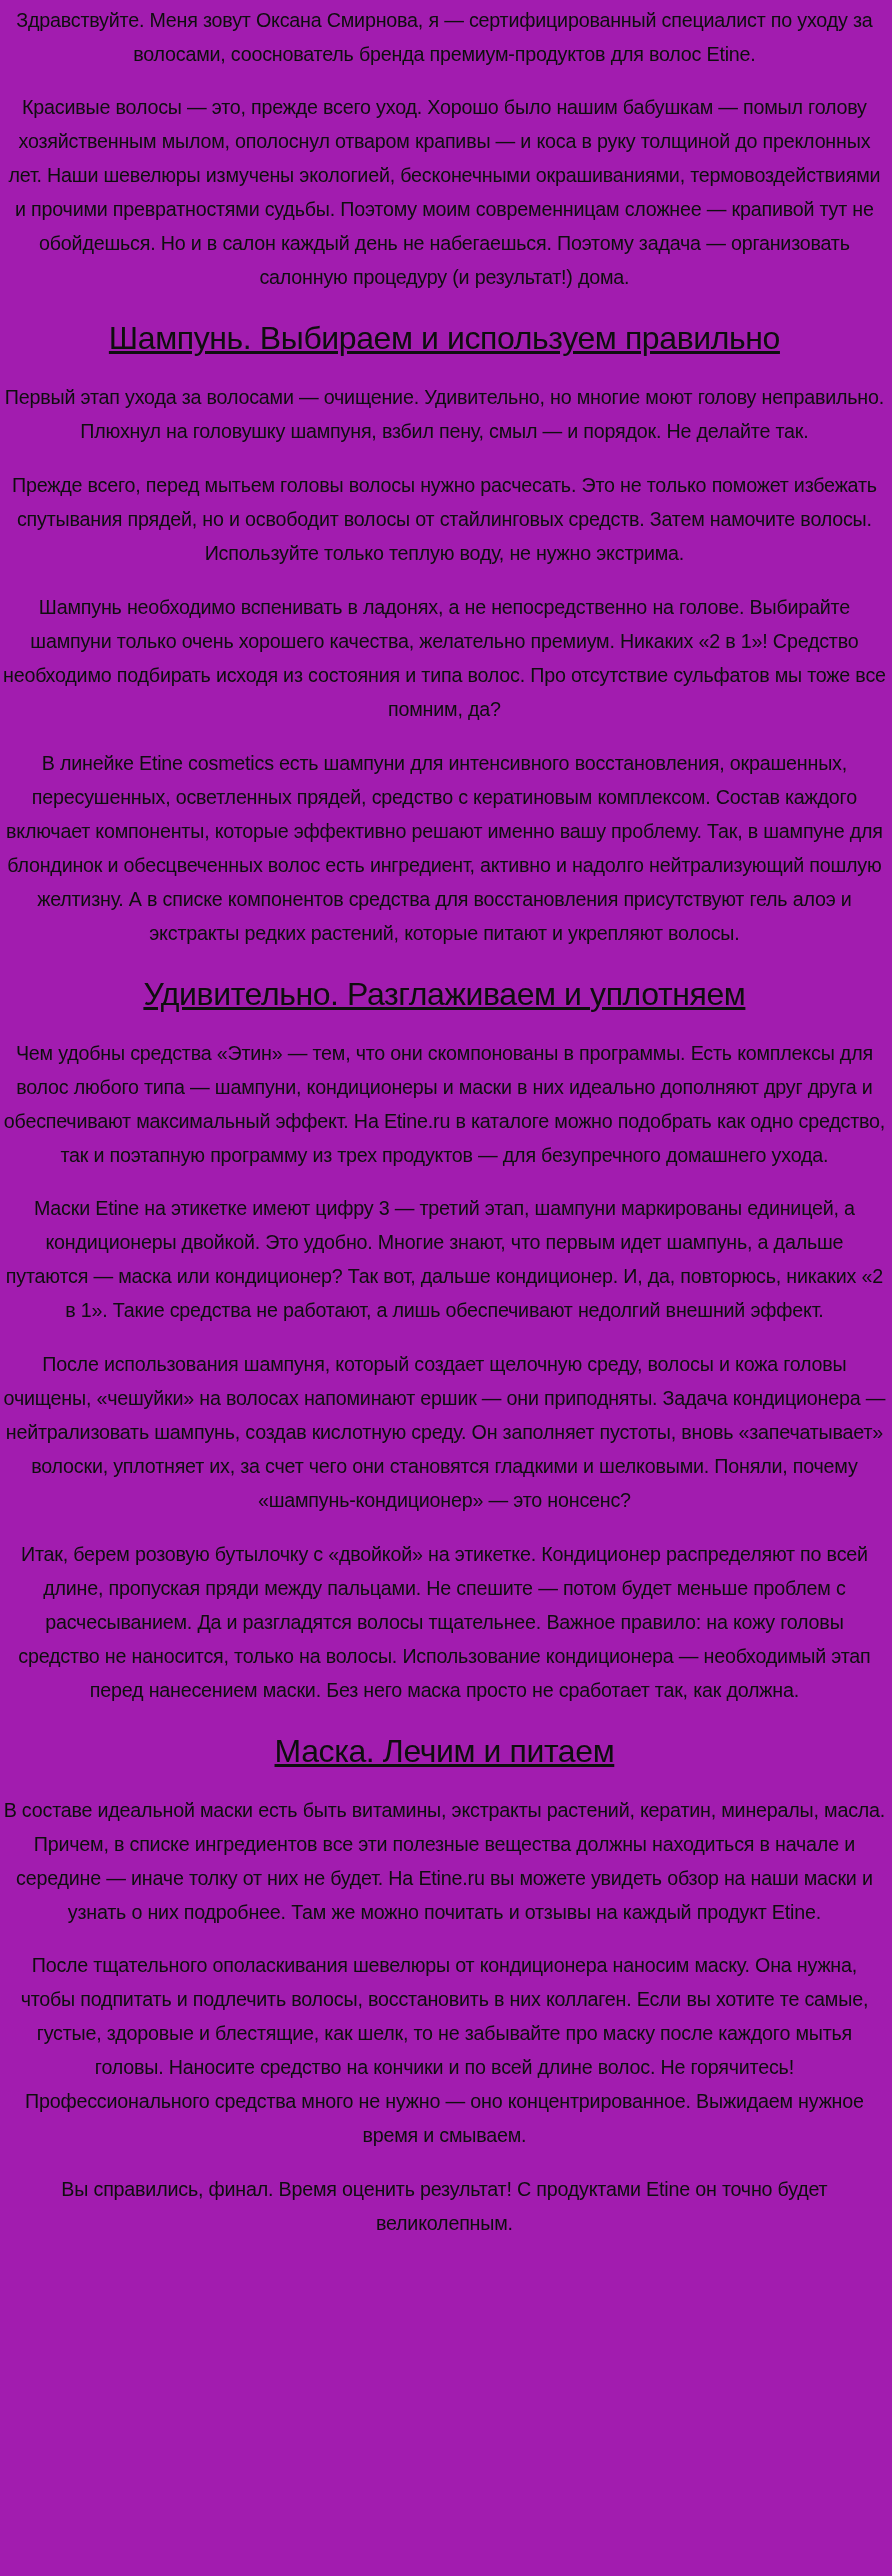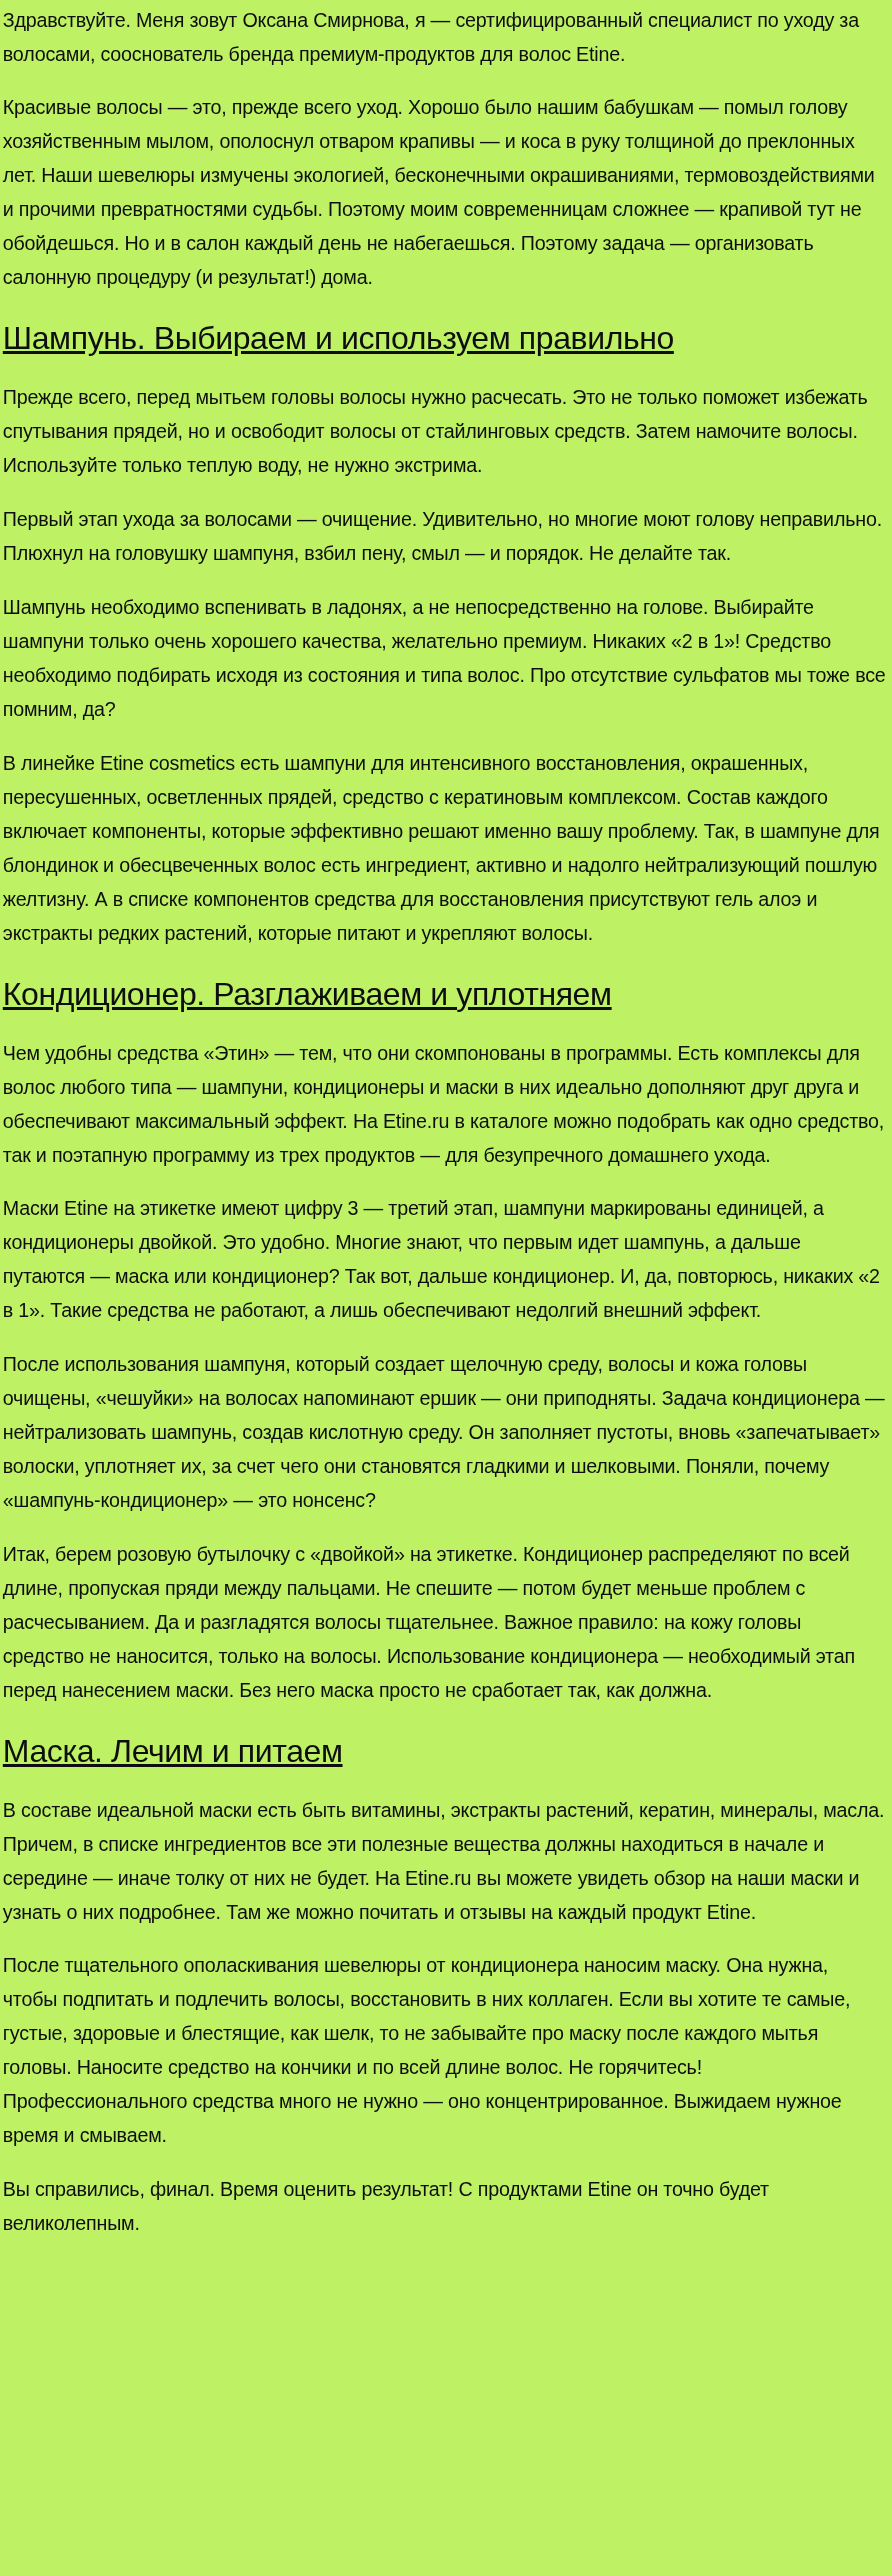--- a/index.html
+++ b/index.html
@@ -4,24 +4,25 @@
 <style>
   html, body {
     margin: 0;
     padding: 0;
     background: #ffffff;
   }
   .page {
     width: 893px;
     min-height: 2576px;
     box-sizing: border-box;
-    background: #bef264;
+    background: #a21caf;
     color: #0e0e0e;
     padding: 2.8px 7px 14px 2.8px;
     font-family: "Liberation Sans", "DejaVu Sans", sans-serif;
+    text-align: center;
   }
   .article p {
     font-size: 19.7px;
     line-height: 34px;
     margin: 19.7px 0;
     letter-spacing: -0.2px;
   }
   .article p:first-child {
     margin-top: 0;
   }
@@ -37,26 +38,26 @@
 </head>
 <body>
 
 <div class="page">
   <div class="article">
 
     <p>Здравствуйте. Меня зовут Оксана Смирнова, я — сертифицированный специалист по уходу за волосами, сооснователь бренда премиум-продуктов для волос Etine.</p>
     <p>Красивые волосы — это, прежде всего уход. Хорошо было нашим бабушкам — помыл голову хозяйственным мылом, ополоснул отваром крапивы — и коса в руку толщиной до преклонных лет. Наши шевелюры измучены экологией, бесконечными окрашиваниями, термовоздействиями и прочими превратностями судьбы. Поэтому моим современницам сложнее — крапивой тут не обойдешься. Но и в салон каждый день не набегаешься. Поэтому задача — организовать салонную процедуру (и результат!) дома.</p>
 
     <h2>Шампунь. Выбираем и используем правильно</h2>
+    <p>Первый этап ухода за волосами — очищение. Удивительно, но многие моют голову неправильно. Плюхнул на головушку шампуня, взбил пену, смыл — и порядок. Не делайте так.</p>
     <p>Прежде всего, перед мытьем головы волосы нужно расчесать. Это не только поможет избежать спутывания прядей, но и освободит волосы от стайлинговых средств. Затем намочите волосы. Используйте только теплую воду, не нужно экстрима.</p>
-    <p>Первый этап ухода за волосами — очищение. Удивительно, но многие моют голову неправильно. Плюхнул на головушку шампуня, взбил пену, смыл — и порядок. Не делайте так.</p>
     <p>Шампунь необходимо вспенивать в ладонях, а не непосредственно на голове. Выбирайте шампуни только очень хорошего качества, желательно премиум. Никаких «2 в 1»! Средство необходимо подбирать исходя из состояния и типа волос. Про отсутствие сульфатов мы тоже все помним, да?</p>
     <p>В линейке Etine cosmetics есть шампуни для интенсивного восстановления, окрашенных, пересушенных, осветленных прядей, средство с кератиновым комплексом. Состав каждого включает компоненты, которые эффективно решают именно вашу проблему. Так, в шампуне для блондинок и обесцвеченных волос есть ингредиент, активно и надолго нейтрализующий пошлую желтизну. А в списке компонентов средства для восстановления присутствуют гель алоэ и экстракты редких растений, которые питают и укрепляют волосы.</p>
 
-    <h2>Кондиционер. Разглаживаем и уплотняем</h2>
+    <h2>Удивительно. Разглаживаем и уплотняем</h2>
     <p>Чем удобны средства «Этин» — тем, что они скомпонованы в программы. Есть комплексы для волос любого типа — шампуни, кондиционеры и маски в них идеально дополняют друг друга и обеспечивают максимальный эффект. На Etine.ru в каталоге можно подобрать как одно средство, так и поэтапную программу из трех продуктов — для безупречного домашнего ухода.</p>
     <p>Маски Etine на этикетке имеют цифру 3 — третий этап, шампуни маркированы единицей, а кондиционеры двойкой. Это удобно. Многие знают, что первым идет шампунь, а дальше путаются — маска или кондиционер? Так вот, дальше кондиционер. И, да, повторюсь, никаких «2 в 1». Такие средства не работают, а лишь обеспечивают недолгий внешний эффект.</p>
     <p>После использования шампуня, который создает щелочную среду, волосы и кожа головы очищены, «чешуйки» на волосах напоминают ершик — они приподняты. Задача кондиционера — нейтрализовать шампунь, создав кислотную среду. Он заполняет пустоты, вновь «запечатывает» волоски, уплотняет их, за счет чего они становятся гладкими и шелковыми. Поняли, почему «шампунь-кондиционер» — это нонсенс?</p>
     <p>Итак, берем розовую бутылочку с «двойкой» на этикетке. Кондиционер распределяют по всей длине, пропуская пряди между пальцами. Не спешите — потом будет меньше проблем с расчесыванием. Да и разгладятся волосы тщательнее. Важное правило: на кожу головы средство не наносится, только на волосы. Использование кондиционера — необходимый этап перед нанесением маски. Без него маска просто не сработает так, как должна.</p>
 
     <h2>Маска. Лечим и питаем</h2>
     <p>В составе идеальной маски есть быть витамины, экстракты растений, кератин, минералы, масла. Причем, в списке ингредиентов все эти полезные вещества должны находиться в начале и середине — иначе толку от них не будет. На Etine.ru вы можете увидеть обзор на наши маски и узнать о них подробнее. Там же можно почитать и отзывы на каждый продукт Etine.</p>
     <p>После тщательного ополаскивания шевелюры от кондиционера наносим маску. Она нужна, чтобы подпитать и подлечить волосы, восстановить в них коллаген. Если вы хотите те самые, густые, здоровые и блестящие, как шелк, то не забывайте про маску после каждого мытья головы. Наносите средство на кончики и по всей длине волос. Не горячитесь! Профессионального средства много не нужно — оно концентрированное. Выжидаем нужное время и смываем.</p>
 
     <p>Вы справились, финал. Время оценить результат! С продуктами Etine он точно будет великолепным.</p>

